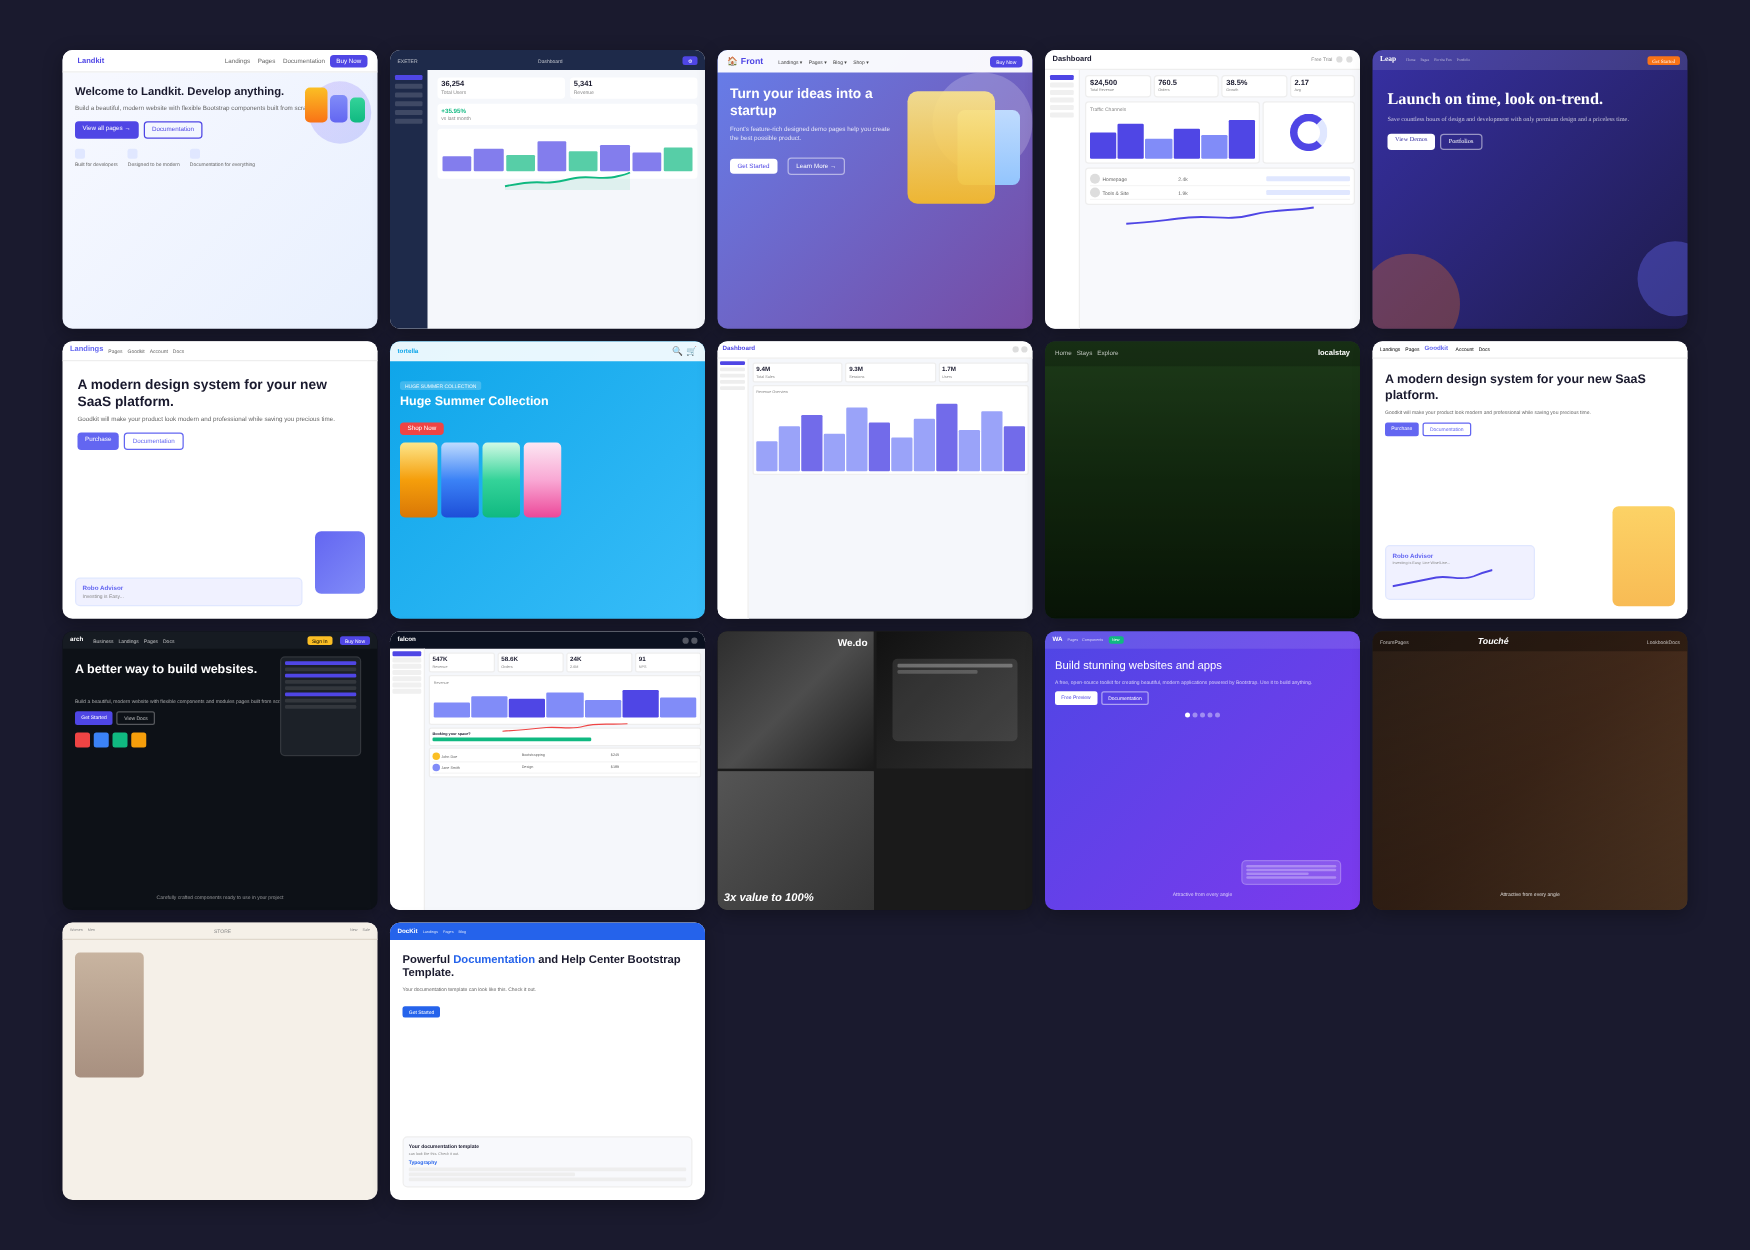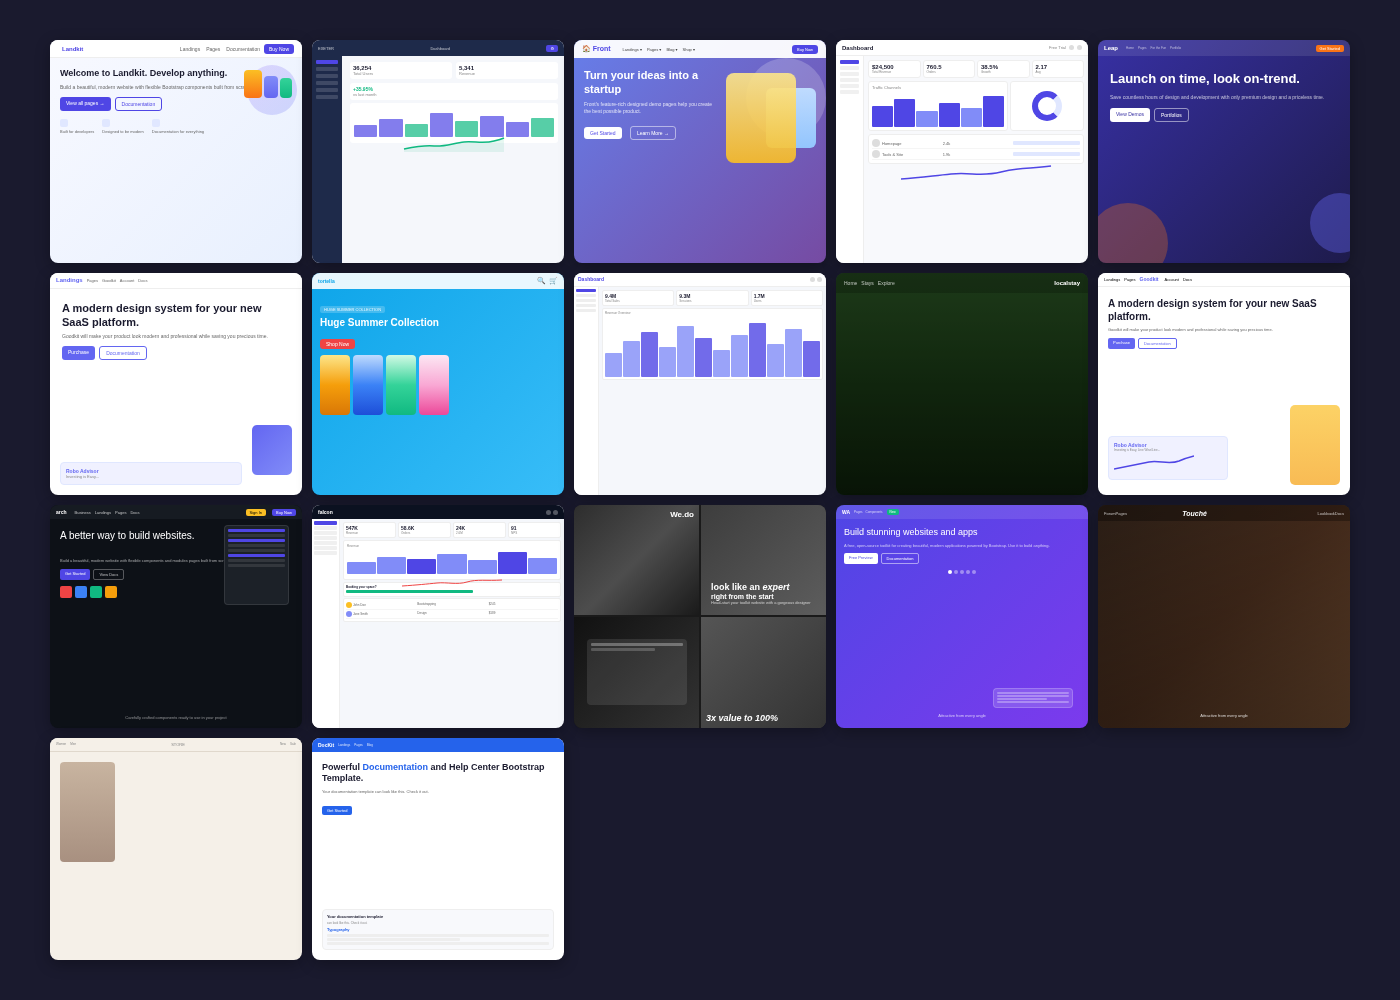--- a/index.html
+++ b/index.html
@@ -145,20 +145,21 @@
     .admin-donut { flex: 1; background: #fff; border-radius: 3px; padding: 3px; border: 1px solid #eee; height: 50px; display: flex; align-items: center; justify-content: center; }
     .donut-circle { width: 30px; height: 30px; border-radius: 50%; border: 6px solid #4f46e5; border-right-color: #e0e7ff; }
     .admin-table { background: #fff; border-radius: 3px; padding: 3px; border: 1px solid #eee; }
     .admin-table-row { display: flex; gap: 4px; align-items: center; padding: 1px 0; border-bottom: 1px solid #f5f5f5; }
     .admin-table-cell { font-size: 4px; color: #666; flex: 1; }
     .admin-line-chart { height: 20px; position: relative; overflow: hidden; }
 
     
     .card-leap {
       background: linear-gradient(135deg, #3730a3 0%, #1e1b4b 100%);
+      font-family: Liberation Serif, serif;
     }
     .leap-nav { height: 16px; background: rgba(255,255,255,0.1); display: flex; align-items: center; padding: 0 6px; gap: 4px; }
     .leap-logo { font-size: 6px; font-weight: bold; color: #fff; }
     .leap-btn { font-size: 4px; background: #f97316; color: #fff; padding: 1px 4px; border-radius: 2px; margin-left: auto; }
     .leap-body { padding: 15px 12px; }
     .leap-title { font-size: 13px; font-weight: bold; color: #fff; line-height: 1.3; margin-bottom: 6px; }
     .leap-subtitle { font-size: 5px; color: rgba(255,255,255,0.7); margin-bottom: 8px; }
     .leap-btns { display: flex; gap: 4px; }
     .leap-btn-primary { font-size: 5px; background: #fff; color: #3730a3; padding: 3px 6px; border-radius: 3px; }
     .leap-btn-secondary { font-size: 5px; border: 1px solid rgba(255,255,255,0.5); color: #fff; padding: 3px 6px; border-radius: 3px; }
@@ -245,21 +246,21 @@
 
     .card-arch {
       background: #0d1117;
     }
     .arch-nav { height: 14px; background: #161b22; display: flex; align-items: center; padding: 0 6px; gap: 4px; }
     .arch-logo { font-size: 5px; font-weight: bold; color: #fff; }
     .arch-nav-links { display: flex; gap: 4px; margin-left: 4px; }
     .arch-nav-link { font-size: 4px; color: rgba(255,255,255,0.7); }
     .arch-nav-btn { font-size: 4px; background: #fbbf24; color: #000; padding: 1px 4px; border-radius: 2px; margin-left: auto; }
     .arch-body { padding: 10px; }
-    .arch-title { font-size: 10px; font-weight: normal; color: #fff; line-height: 1.3; margin-bottom: 16px; }
+    .arch-title { font-size: 10px; font-weight: bold; color: #fff; line-height: 1.3; margin-bottom: 16px; }
     .arch-subtitle { font-size: 4px; color: rgba(255,255,255,0.6); margin-bottom: 6px; }
     .arch-btns { display: flex; gap: 3px; margin-bottom: 6px; }
     .arch-btn-p { font-size: 4px; background: #4f46e5; color: #fff; padding: 2px 5px; border-radius: 2px; }
     .arch-btn-s { font-size: 4px; border: 1px solid rgba(255,255,255,0.3); color: rgba(255,255,255,0.7); padding: 2px 5px; border-radius: 2px; }
     .arch-badges { display: flex; gap: 3px; margin-bottom: 6px; }
     .arch-badge { width: 15px; height: 15px; border-radius: 50%; background: rgba(255,255,255,0.1); display: flex; align-items: center; justify-content: center; }
     .arch-mockup { position: absolute; right: 8px; top: 20px; width: 70px; }
     .arch-screen { width: 65px; height: 80px; background: #1c2128; border-radius: 4px; border: 1px solid rgba(255,255,255,0.1); padding: 3px; }
     .arch-screen-line { height: 3px; background: rgba(255,255,255,0.1); border-radius: 1px; margin-bottom: 2px; }
     .arch-screen-line.highlight { background: #4f46e5; }
@@ -867,28 +868,20 @@
     </div>
   </div>
 
   <div class="card card-expert">
     <div class="card-inner">
       <div class="expert-grid">
         <div class="expert-img1">
           <div style="position:absolute;inset:0;background:linear-gradient(135deg,#2d2d2d 0%,#4d4d4d 50%,#1a1a1a 100%);"></div>
           <div style="position:absolute;top:5px;right:5px;font-size:8px;font-weight:bold;color:#fff;">We.do</div>
         </div>
-        <div class="expert-img2">
-          <div style="position:absolute;inset:0;background:linear-gradient(135deg,#3d3d3d,#5d5d5d);"></div>
-          <div class="expert-text">
-            <div class="expert-title">look like an <span class="expert-highlight">expert</span></div>
-            <div style="font-size:7px;font-weight:bold;color:#fff;">right from the start</div>
-            <div class="expert-subtitle">Head-start your toolkit website with a gorgeous designer</div>
-          </div>
-        </div>
         <div class="expert-img3">
           <div style="position:absolute;inset:0;background:linear-gradient(135deg,#111,#333);"></div>
           <div style="position:absolute;inset:0;display:flex;align-items:center;justify-content:center;">
             <div style="width:80%;height:60%;background:rgba(255,255,255,0.1);border-radius:4px;padding:4px;">
               <div style="height:3px;background:rgba(255,255,255,0.3);border-radius:1px;margin-bottom:2px;"></div>
               <div style="height:3px;background:rgba(255,255,255,0.2);border-radius:1px;margin-bottom:2px;width:70%;"></div>
             </div>
           </div>
         </div>
         <div class="expert-img4">

